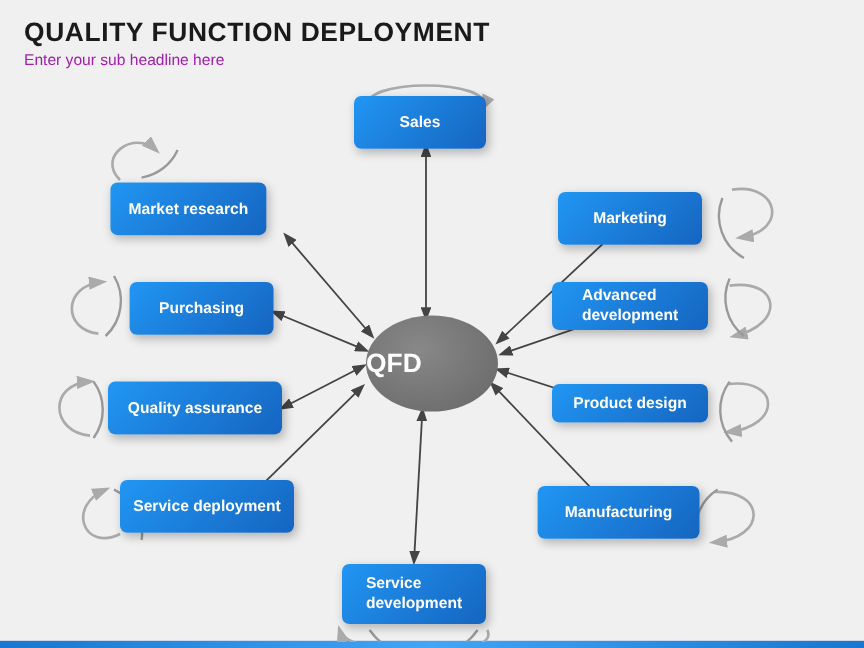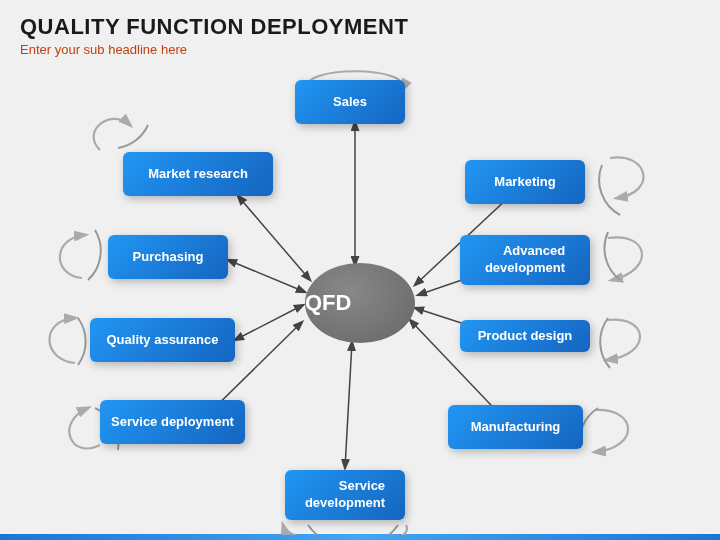--- a/index.html
+++ b/index.html
@@ -16,21 +16,21 @@
     }
     .main-title {
       font-size: 22px;
       font-weight: 900;
       color: #1a1a1a;
       letter-spacing: 0.5px;
       text-transform: uppercase;
     }
     .sub-title {
       font-size: 13px;
-      color: #c2410c;
+      color: #a21caf;
       margin-top: 2px;
     }
     .diagram-area {
       position: absolute;
       top: 70px;
       left: 0;
       width: 720px;
       height: 465px;
     }
     
@@ -55,21 +55,21 @@
     }
     
     .box {
       position: absolute;
       background: linear-gradient(135deg, #2196f3, #1565c0);
       color: white;
       border-radius: 6px;
       display: flex;
       align-items: center;
       justify-content: center;
-      text-align: right;
+      text-align: left;
       font-size: 13px;
       font-weight: 600;
       padding: 6px 10px;
       box-shadow: 2px 3px 8px rgba(0,0,0,0.25);
       z-index: 10;
       line-height: 1.3;
     }
     
     .lines-svg {
       position: absolute;
@@ -193,23 +193,23 @@
 
     <path d="M 100 80 C 80 60, 112 38, 130 55" stroke="#aaa" stroke-width="2.2" fill="none" marker-end="url(#ag)"></path>
   </svg>
 
   <div class="center-ellipse">
     <span class="center-label">QFD</span>
   </div>
 
 <div class="box" style="left: 295px; top: 10px; width: 110px; height: 44px;">Sales</div>
     <div class="box" style="left: 465px; top: 90px; width: 120px; height: 44px;">Marketing</div>
-    <div class="box" style="left: 460px; top: 165px; width: 130px; height: 50px;">Advanced<br>development</div>
+    <div class="box" style="left: 460px; top: 165px; width: 130px; height: 40px;">Advanced<br>development</div>
     <div class="box" style="left: 460px; top: 250px; width: 130px; height: 32px;">Product design</div>
     <div class="box" style="left: 448px; top: 335px; width: 135px; height: 44px;">Manufacturing</div>
     <div class="box" style="left: 285px; top: 400px; width: 120px; height: 50px;">Service<br>development</div>
     <div class="box" style="left: 90px; top: 248px; width: 145px; height: 44px;">Quality assurance</div>
     <div class="box" style="left: 100px; top: 330px; width: 145px; height: 44px;">Service deployment</div>
     <div class="box" style="left: 108px; top: 165px; width: 120px; height: 44px;">Purchasing</div>
-    <div class="box" style="left: 123px; top: 82px; width: 150px; height: 44px;">Market research</div>
+    <div class="box" style="left: 92px; top: 82px; width: 130px; height: 44px;">Market research</div>
   </div>
 
 <div class="bottom-bar"></div>
 
 </body></html>

